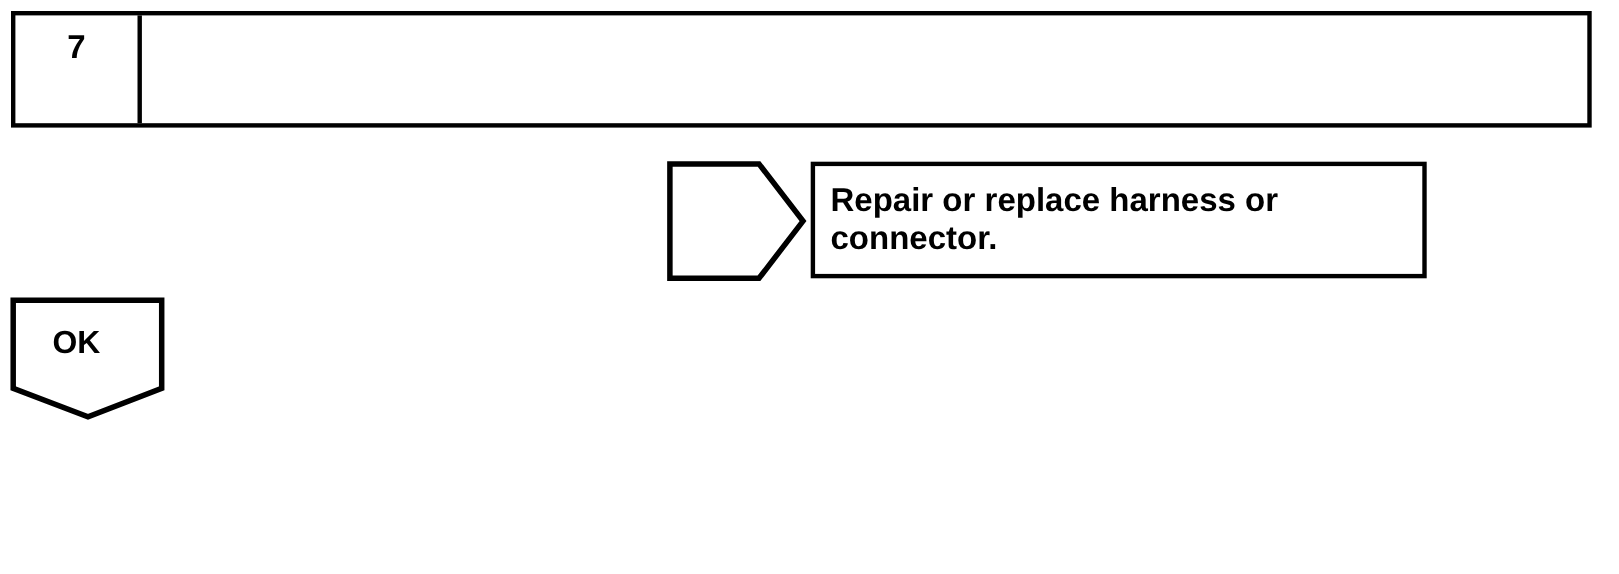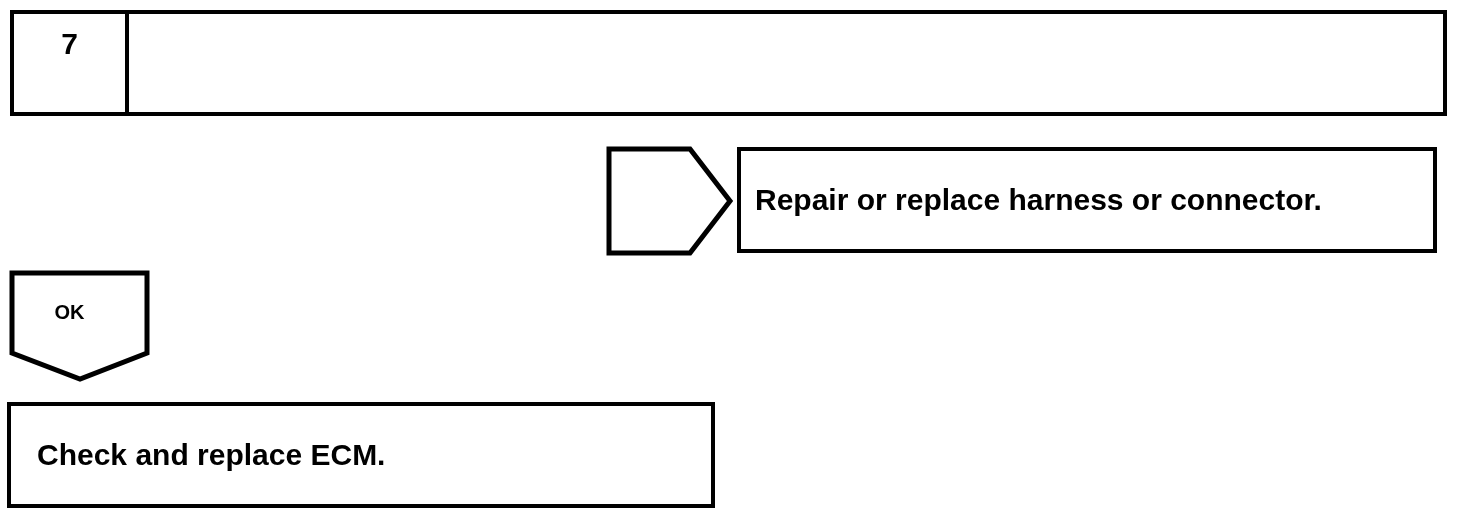--- a/index.html
+++ b/index.html
@@ -48,36 +48,36 @@
   
   .ng-shape { left: 606px; top: 146px; }
   .ng-label {
     left: 606px; top: 146px;
     width: 104px; height: 110px;
     display: flex; align-items: center; justify-content: center;
     font-size: 29px;
   }
   .ng-action-box {
     left: 737px; top: 147px;
-    width: 700px; height: 106px;
+    width: 560px; height: 106px;
     border: 4px solid #000;
     box-sizing: border-box;
     display: flex; align-items: center;
     padding-left: 14px;
     font-size: 30px;
     background: #fff;
   }
 
   
   .ok-shape { left: 9px; top: 270px; }
   .ok-label {
     left: 9px; top: 270px;
     width: 121px; height: 84px;
     display: flex; align-items: center; justify-content: center;
-    font-size: 20px;
+    font-size: 29px;
   }
 
   
   .final-box {
     left: 7px; top: 402px;
     width: 708px; height: 106px;
     border: 4px solid #000;
     box-sizing: border-box;
     display: flex; align-items: center;
     padding-left: 26px;
@@ -107,17 +107,14 @@
 
   <div class="abs ng-action-box">
     <span>Repair or replace harness or connector.</span>
   </div>
 
   <svg class="abs ok-shape" width="141" height="112" viewBox="0 0 141 112">
     <polygon points="3,3 138,3 138,83 71,109 3,83"></polygon>
   </svg>
   <div class="abs ok-label">OK</div>
 
-  <div class="abs final-box">
-    <span>Check and replace ECM.</span>
-  </div>
 
 </div>
 
 </body></html>

